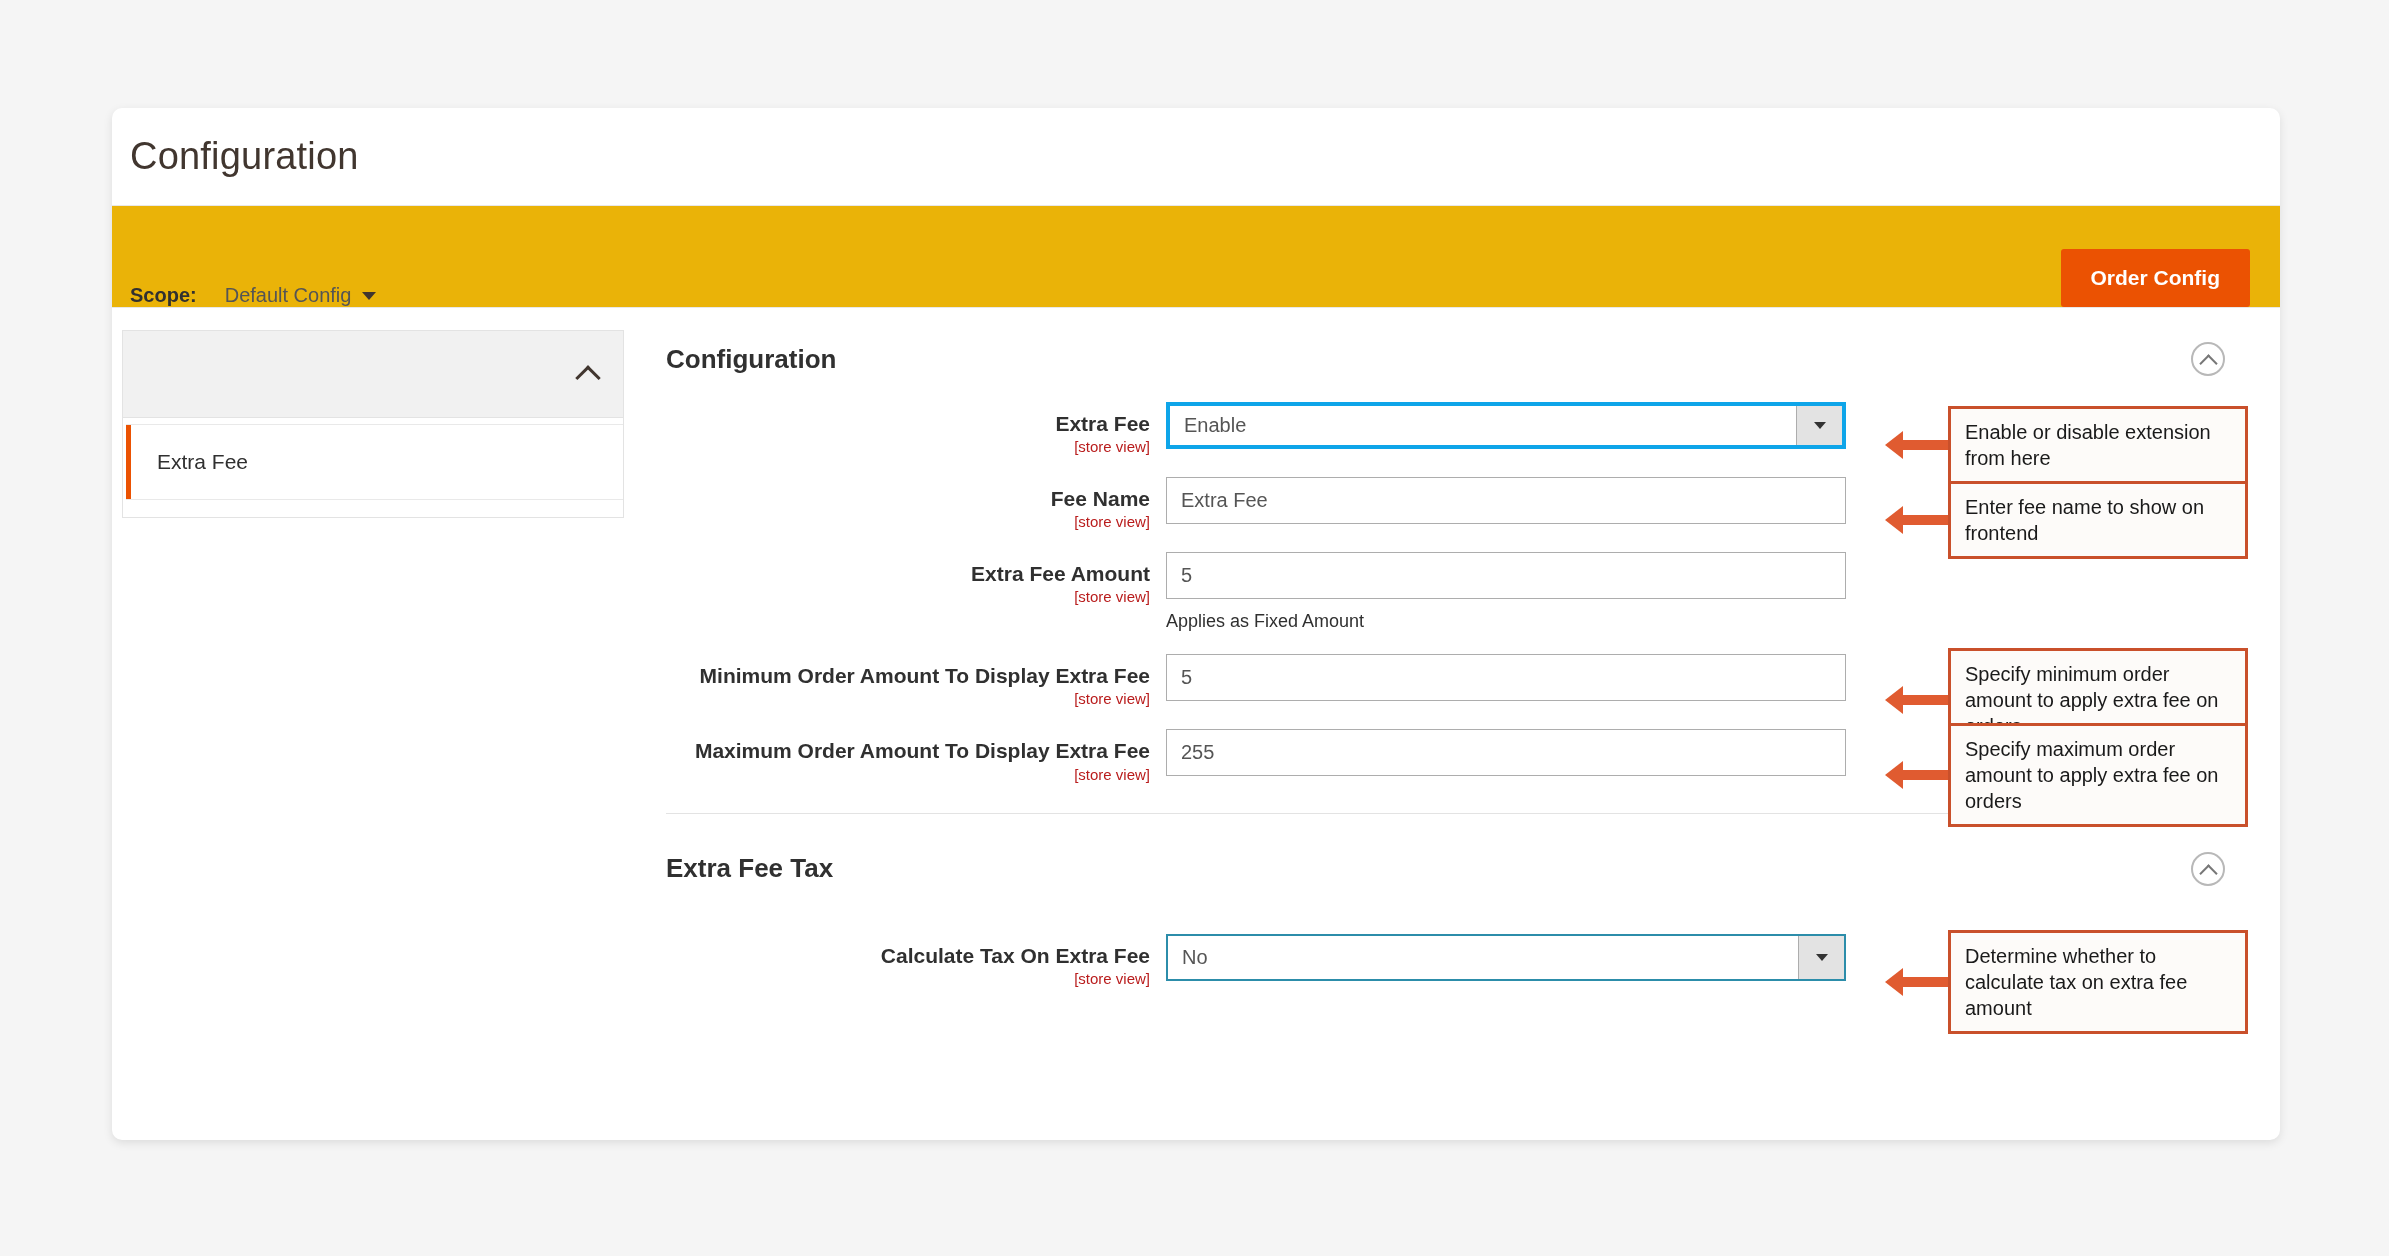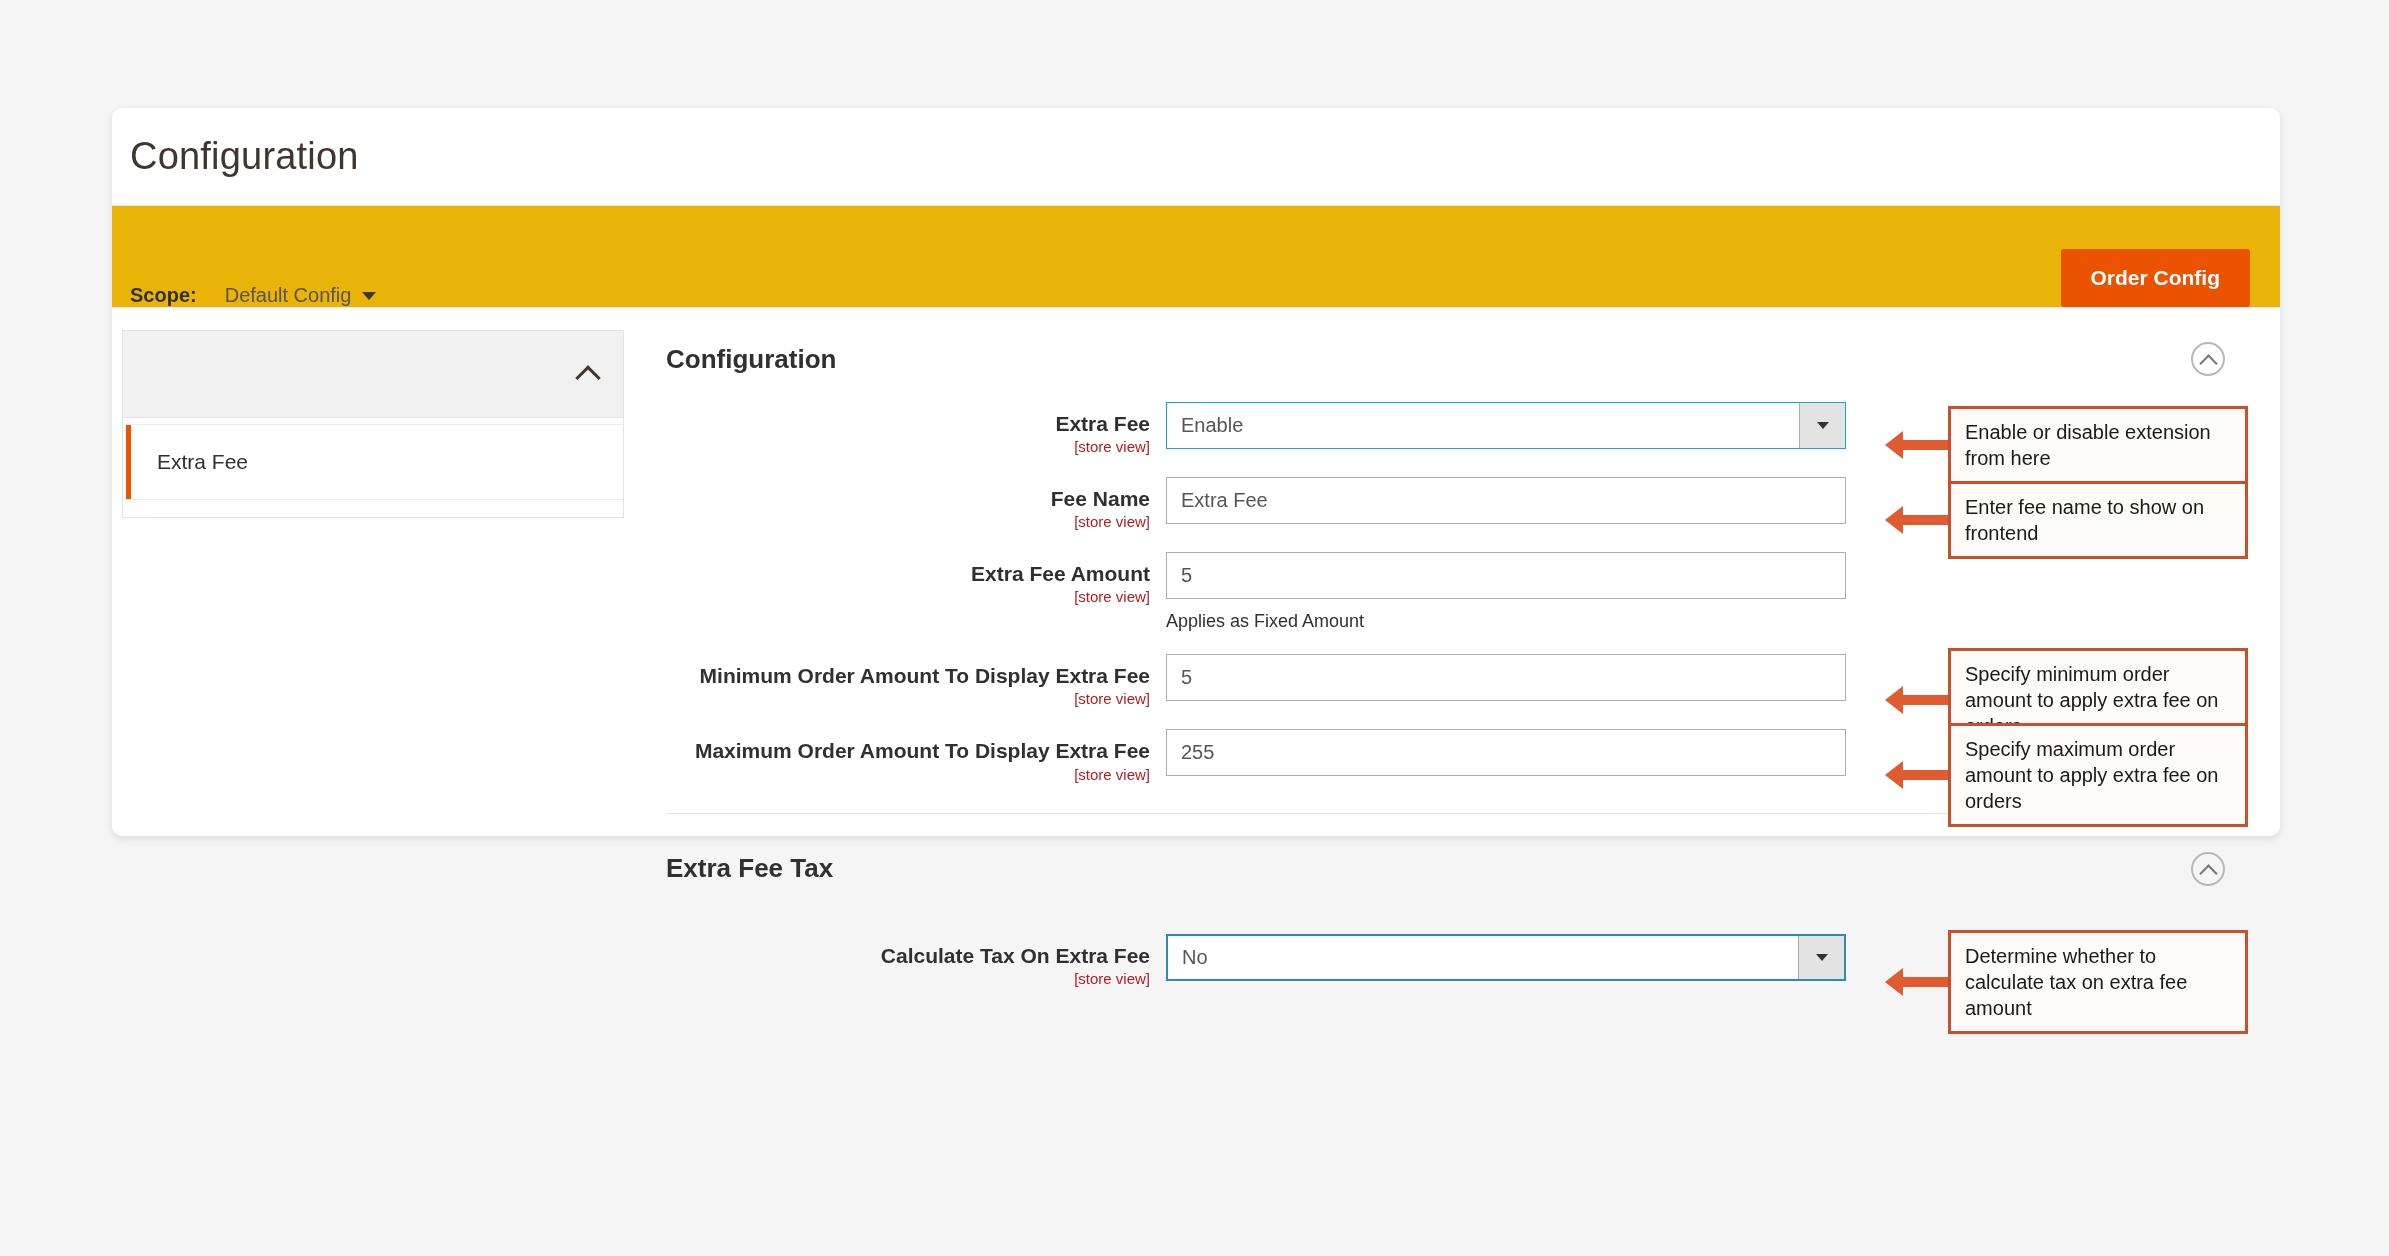--- a/index.html
+++ b/index.html
@@ -9,21 +9,21 @@
     background: #f5f5f5;
     font-family: "Liberation Sans", sans-serif;
     color: #333;
     overflow: hidden;
   }
 
   
   #panel {
     position: absolute;
     left: 112px; top: 108px;
-    width: 2168px; height: 728px;
+    width: 2168px; height: 1032px;
     background: #ffffff;
     border-radius: 10px;
     box-shadow: 0 3px 10px rgba(0,0,0,.10);
   }
 
   
   #page-header {
     height: 98px;
     border-bottom: 1px solid #e8e8e8;
     display: flex; align-items: center;
@@ -173,21 +173,21 @@
     border: 1px solid #adadad;
     background: #fff;
     font-family: "Liberation Sans", sans-serif;
     font-size: 20px;
     color: #555;
     padding: 0 14px;
     outline: none;
   }
   .select-wrap {
     width: 100%; height: 47px;
-    border: 1px solid #0ea5e9;
+    border: 4px solid #0ea5e9;
     background: #fff;
     display: flex; align-items: stretch;
     cursor: pointer;
   }
   .select-wrap.focused { border: 2px solid #2c8daa; justify-content: center; }
   .select-value {
     flex: 1;
     display: flex; align-items: center;
     padding-left: 14px;
     font-size: 20px; color: #555;

